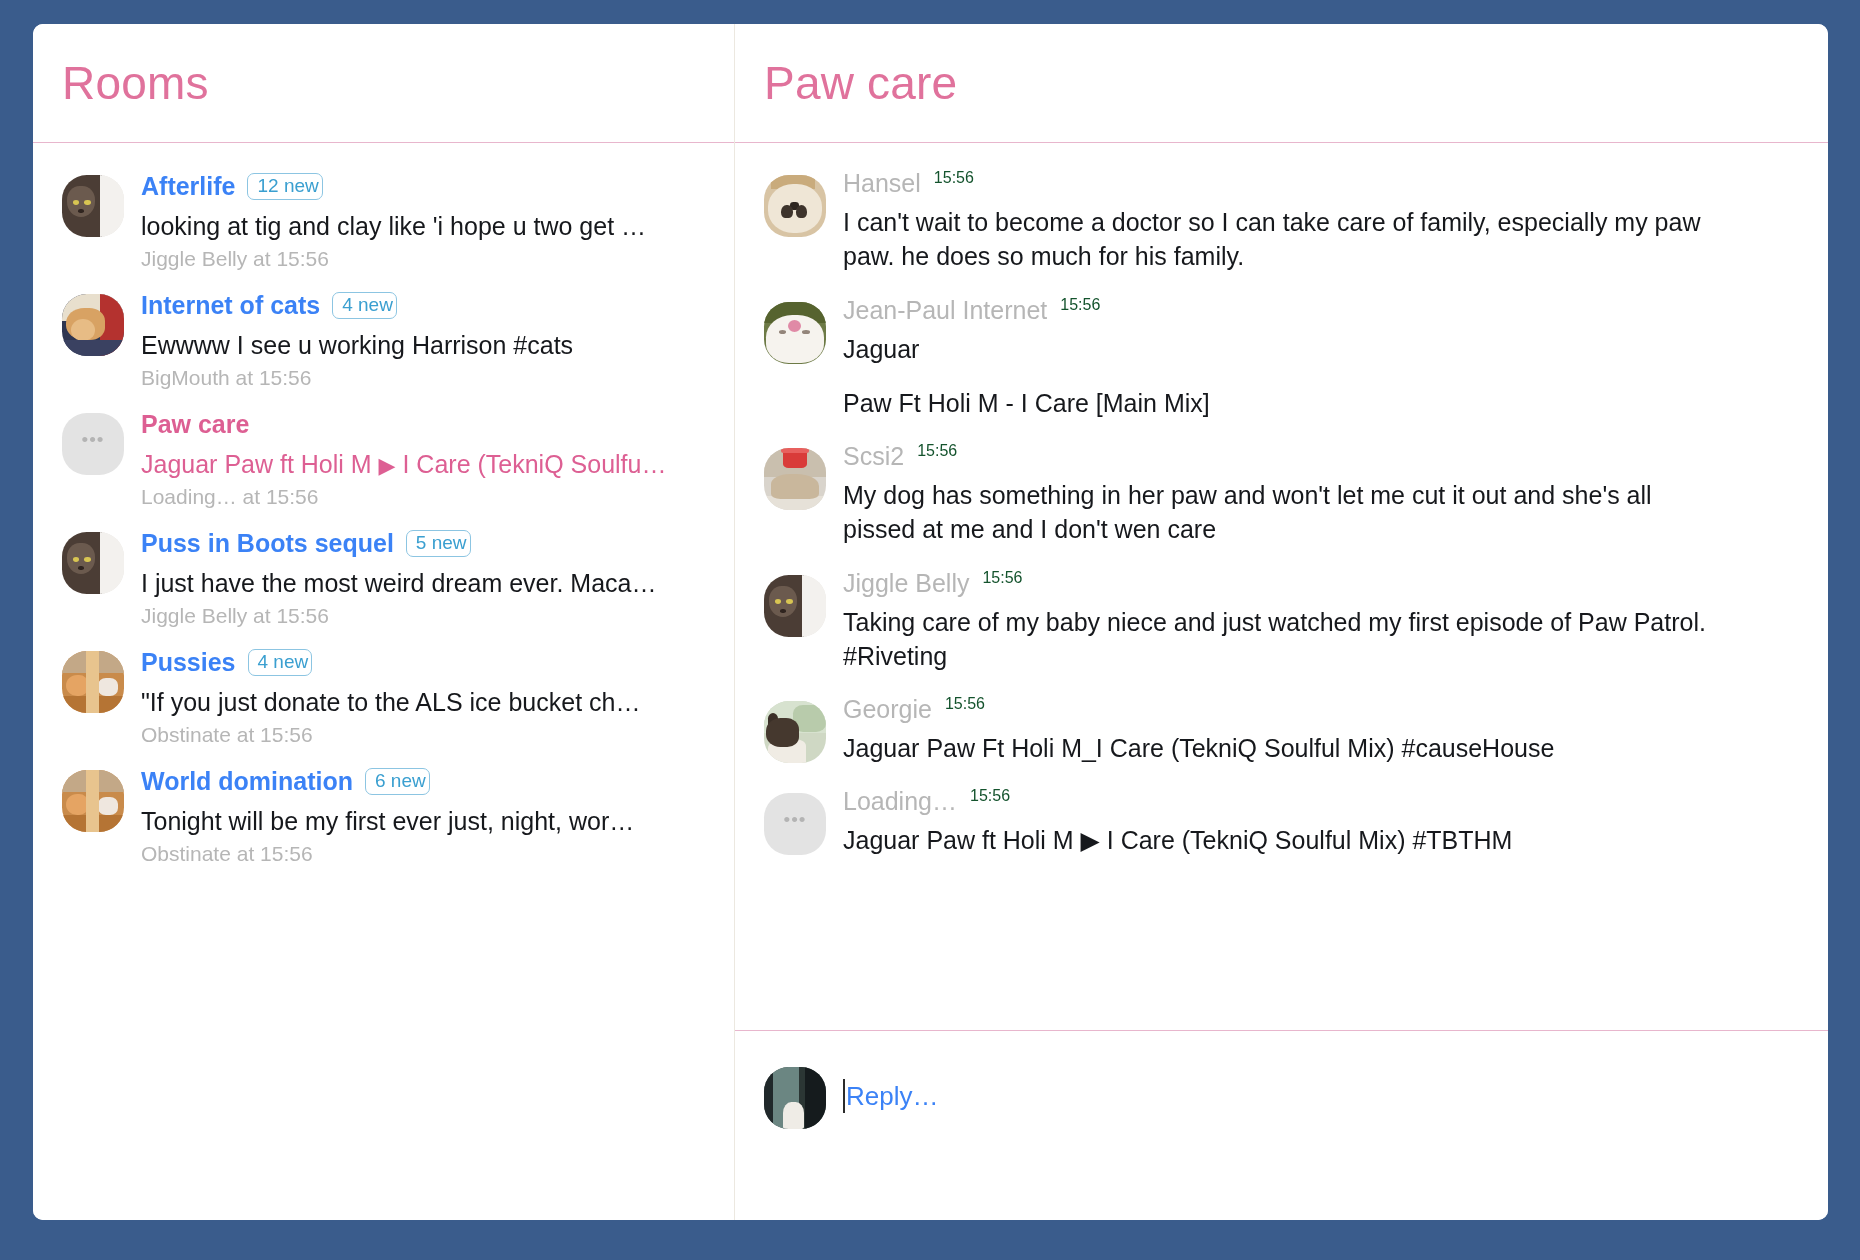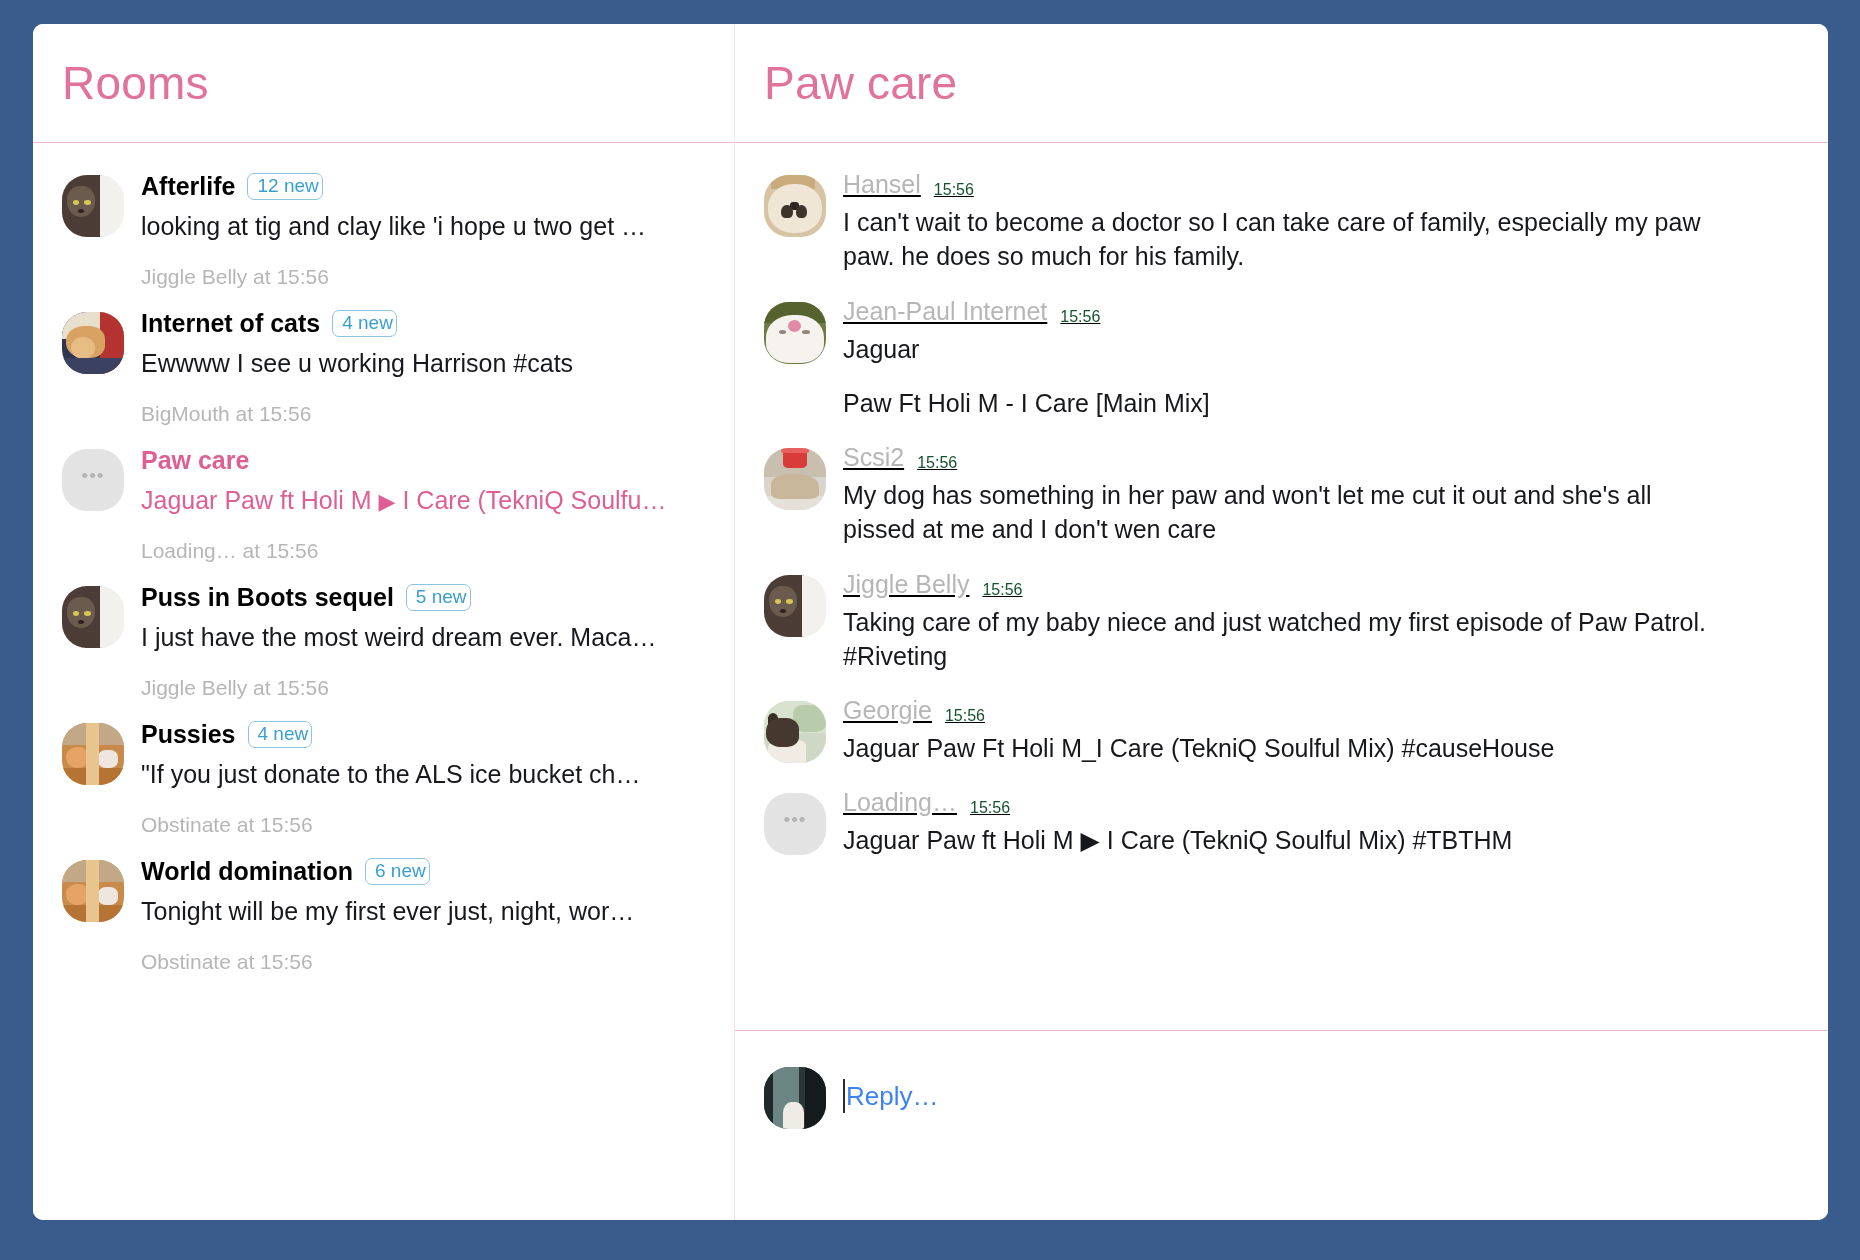--- a/index.html
+++ b/index.html
@@ -95,21 +95,21 @@
   .room-titleline {
     display: flex;
     align-items: center;
     gap: 12px;
     height: 34px;
   }
 
   .room-name {
     font-size: 25px;
     font-weight: 700;
-    color: #000000;
+    color: #3b82f6;
     white-space: nowrap;
   }
   .room-item.active .room-name { color: #dd5f93; }
 
   .new-badge {
     border: 1.6px solid #8cc5e2;
     color: #3a9fd0;
     border-radius: 7px;
     font-size: 19px;
     padding: 2px 3px 4px 9px;
@@ -123,21 +123,21 @@
     margin-top: 9px;
     white-space: nowrap;
     overflow: hidden;
     text-overflow: clip;
   }
   .room-item.active .room-snippet { color: #dd5f93; }
 
   .room-meta {
     font-size: 21px;
     color: #b6b6b6;
-    margin-top: 24px;
+    margin-top: 6px;
     white-space: nowrap;
   }
 
   .play-glyph { font-size: 22px; letter-spacing: 0; }
 
   
   #room-panel {
     flex: 1 1 auto;
     height: 100%;
     display: flex;
@@ -155,24 +155,23 @@
   .message {
     display: flex;
     margin-bottom: 22px;
     align-items: flex-start;
   }
 
   .msg-body { margin-left: 17px; flex: 1 1 auto; min-width: 0; }
 
   .msg-head {
     display: flex;
-    align-items: flex-end;
+    align-items: flex-start;
     gap: 13px;
     height: 30px;
-    text-decoration: underline;
   }
 
   .msg-author {
     font-size: 25px;
     color: #b6b6b6;
   }
 
   .msg-time {
     font-size: 16px;
     color: #14532d;

